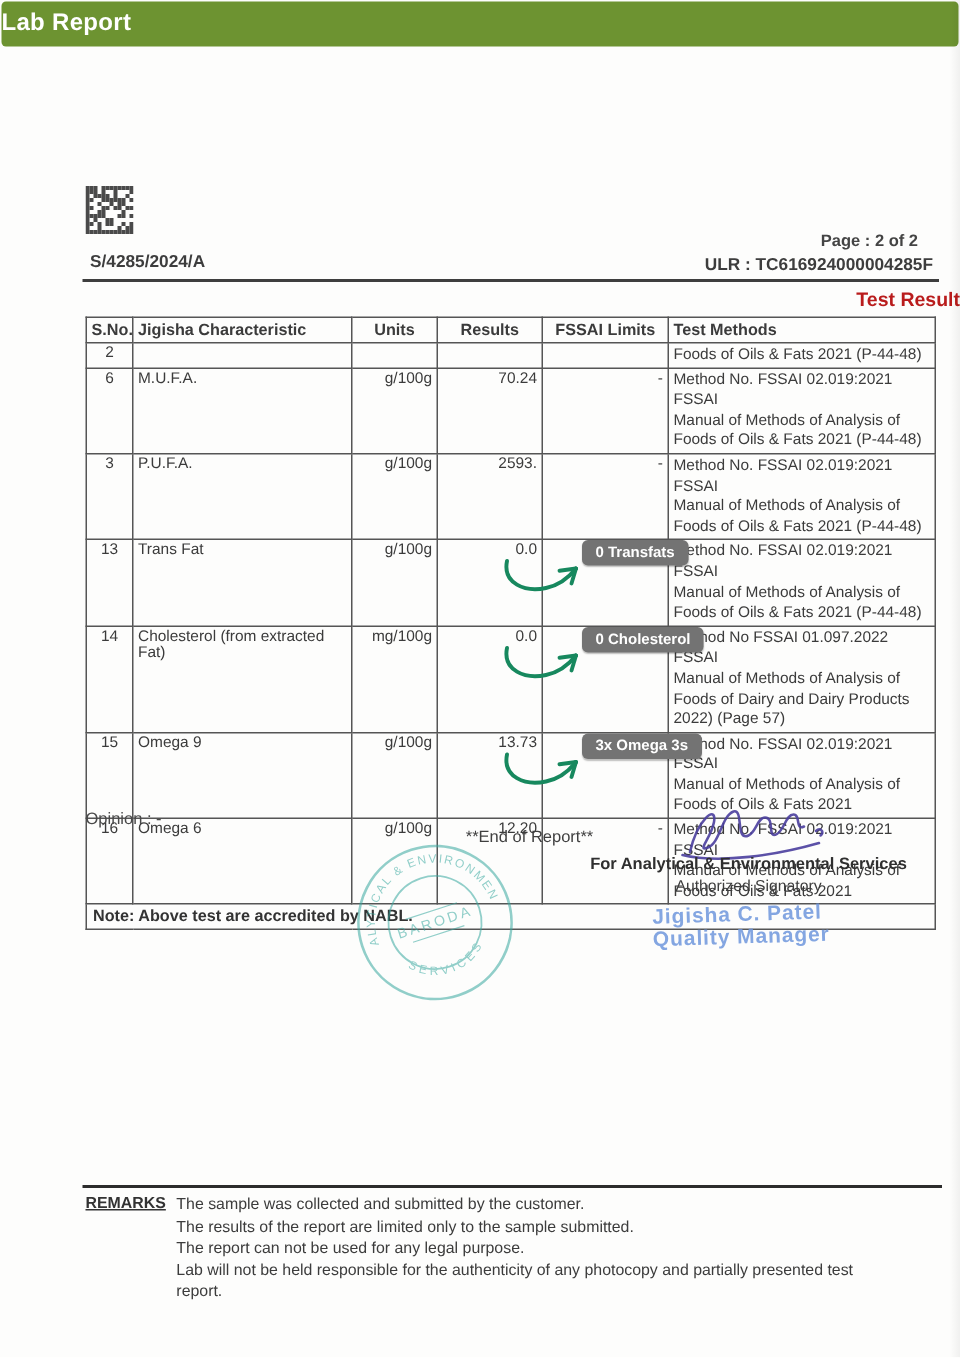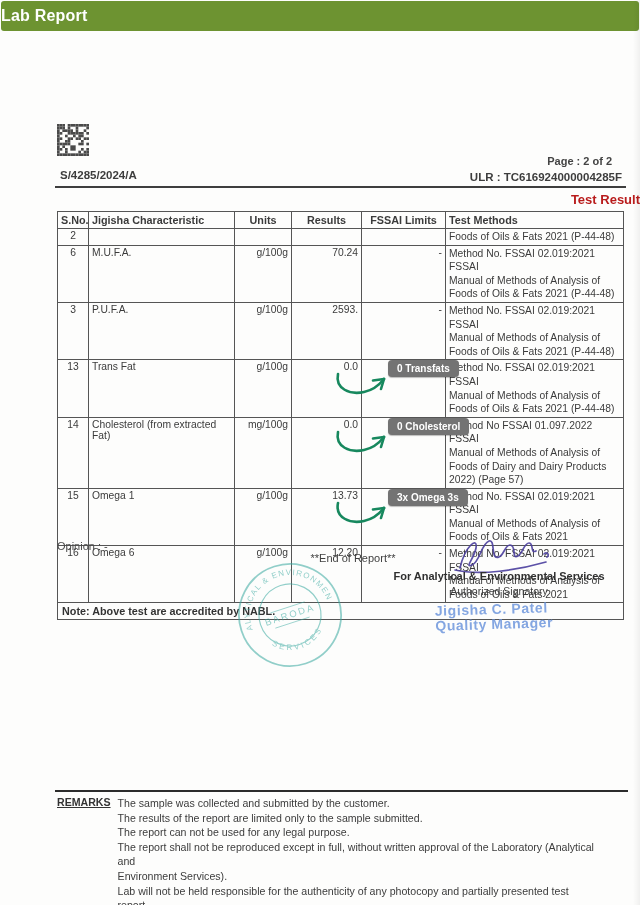--- a/index.html
+++ b/index.html
@@ -269,21 +269,21 @@
         </span>
         <span class="hl-badge">0 Cholesterol</span>
       </td>
       <td class="methods">Method No FSSAI 01.097.2022  FSSAI
 Manual of Methods of   Analysis of
 Foods of Dairy and Dairy  Products
 2022) (Page 57)</td>
     </tr>
           <tr>
       <td class="sno">15</td>
-      <td class="char">Omega 1</td>
+      <td class="char">Omega 9</td>
       <td class="units">g/100g</td>
       <td class="results-cell">13.73</td>
       <td class="limits">
         <span></span>
         <span class="hl-arrow">
           <svg width="58" height="30" viewBox="0 0 58 30" fill="none" stroke="#17885e" stroke-width="2.6" stroke-linecap="round" stroke-linejoin="round">
             <path d="M4,3 C1,18 16,24 30,21 C40,19 46,13 50,8"></path>
             <path d="M50,8 L39,9.5"></path>
             <path d="M50,8 L47,18"></path>
           </svg>
@@ -357,19 +357,17 @@
     </svg>
   </div>
 
   <div class="rule-remarks"></div>
   <div class="remarks">
     <div class="remarks-label">REMARKS</div>
     <div class="remarks-lines">
         <div class="remark-line">The sample was collected and submitted by the customer.</div>
         <div class="remark-line">The results of the report are limited only to the sample submitted.</div>
         <div class="remark-line">The report can not be used for any legal purpose.</div>
-        <div class="remark-line">The report shall not be reproduced except in full, without written approval of the Laboratory (Analytical and
-Environment Services).</div>
         <div class="remark-line">Lab will not be held responsible for the authenticity of any photocopy and  partially presented test report.</div>
       </div>
   </div>
 
 </div>
 
 </body></html>

